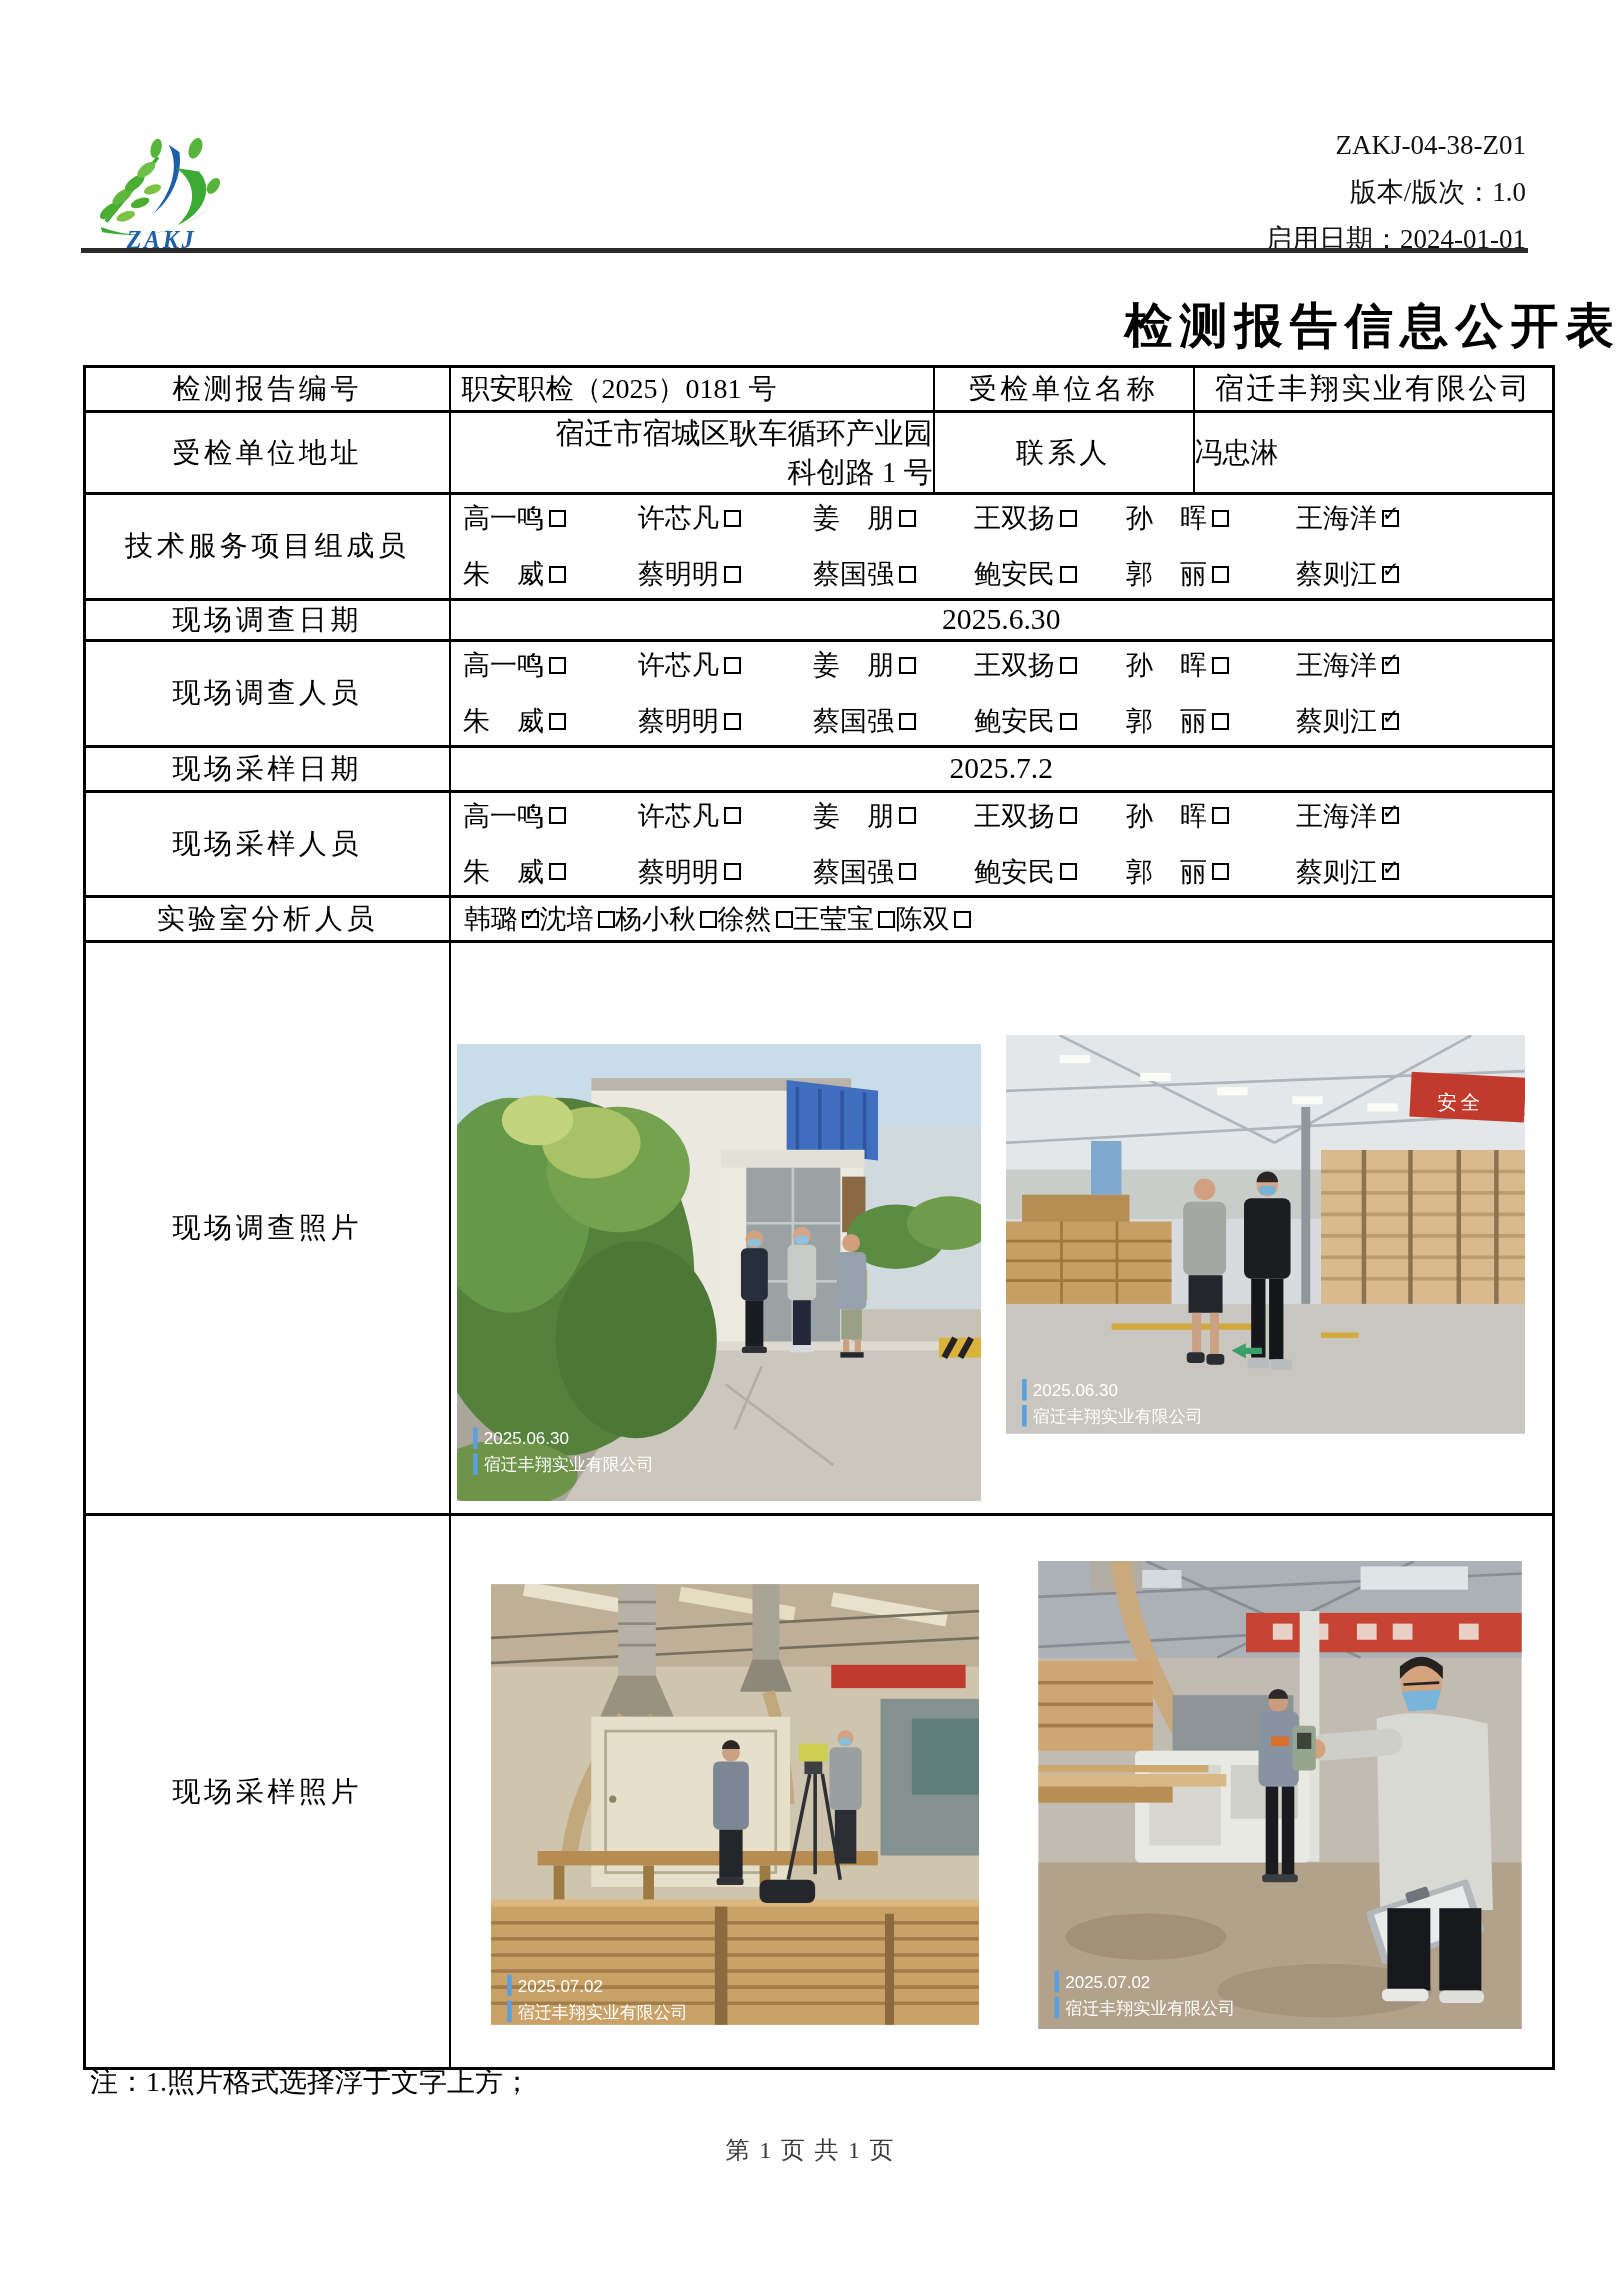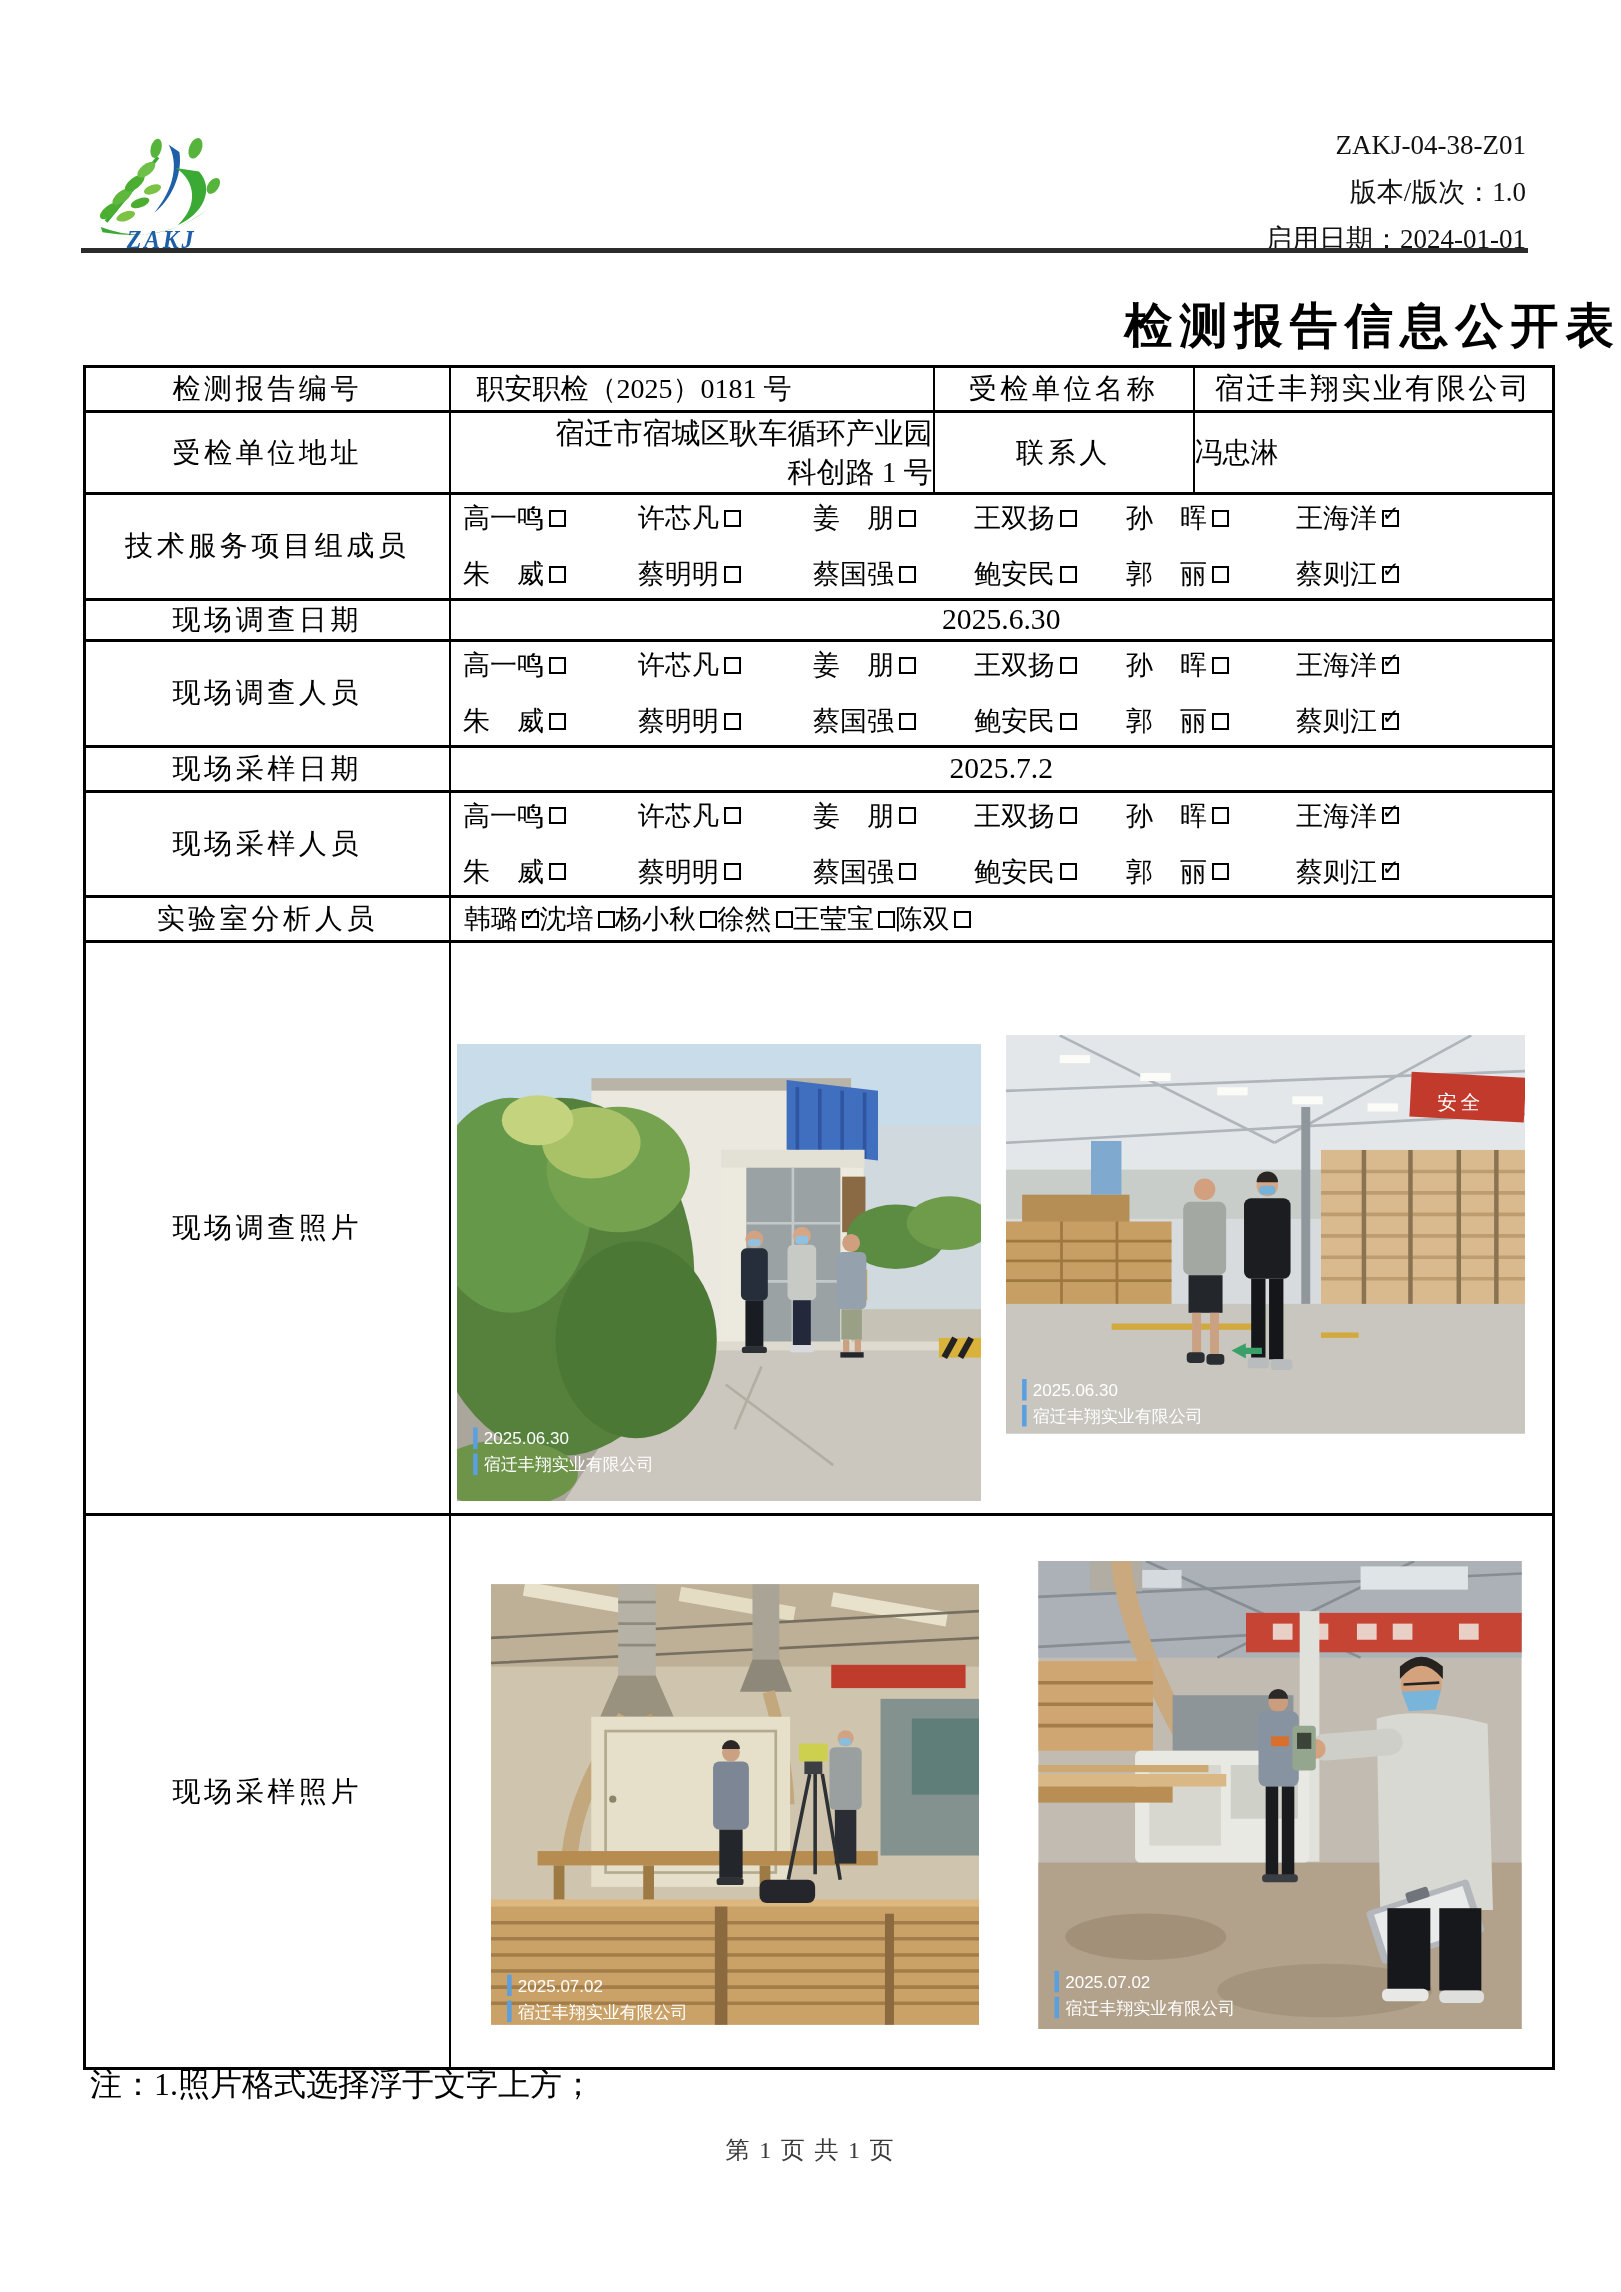--- a/index.html
+++ b/index.html
@@ -18,21 +18,21 @@
     font-family:"Liberation Sans","DejaVu Sans",sans-serif;font-weight:bold;
     font-size:48px;letter-spacing:7.2px}
 
   
   table.report{position:absolute;left:83px;top:365px;width:1468px;border-collapse:collapse;
     table-layout:fixed;font-size:28px}
   table.report{border:3.6px solid #000}
   table.report td{border:2.7px solid #000;border-top-width:3.6px;border-bottom-width:3.6px;
     vertical-align:middle;overflow:hidden}
   td.lbl{text-align:center;letter-spacing:3.6px}
-  td.vleft{padding-left:26px}
+  td.vleft{padding-left:11px}
   td.vcenter{}
   td.date{text-align:center;font-size:29.6px}
   td.unitname{text-align:center;font-size:29px;letter-spacing:2.7px}
   .addr{line-height:39px;font-size:29px;text-align:right}
   .crew-grid{display:grid;grid-template-columns:175px 175px 161px 152px 170px 1fr;
     row-gap:20px;align-content:center;padding:5.4px 7.2px 5.4px 12.5px;height:100%}
   .lab-flex{display:flex;align-items:center;padding-left:13.4px;height:100%}
   .member{display:inline-flex;align-items:center;white-space:pre;font-size:27px}
   .cb{display:inline-block;width:17px;height:17px;border:2.7px solid #000;margin-left:4.5px;
     vertical-align:-2.7px;flex:0 0 auto}
@@ -41,21 +41,21 @@
   td.photo-cell{position:relative;padding:0}
   .ph{position:absolute;display:block}
 
   
   .wm{fill:#fff;font-size:19px;font-family:"Liberation Sans","DejaVu Sans",sans-serif}
   .wmbar{fill:#5aa0e0}
   .bannertext{fill:#fff;font-size:22px;font-family:"Liberation Sans","DejaVu Sans",sans-serif;letter-spacing:4px}
   .zakj{font:italic bold 27px "Liberation Serif",serif;fill:#1f5fa8;letter-spacing:3px}
 
   
-  .footer-note{position:absolute;left:90px;top:2063px;font-size:32px}
+  .footer-note{position:absolute;left:90px;top:2063px;font-size:28px}
   .page-number{position:absolute;left:0;top:2134px;width:100%;text-align:center;
     font-size:24px;color:#3a3a3a;letter-spacing:1.8px}
 </style>
 </head>
 <body>
 
 <div class="page">
 
   <svg class="logo" viewBox="0 0 160 132">
     <path d="M18,98 Q48,62 76,26" stroke="#3aaa35" stroke-width="4" fill="none"></path>

